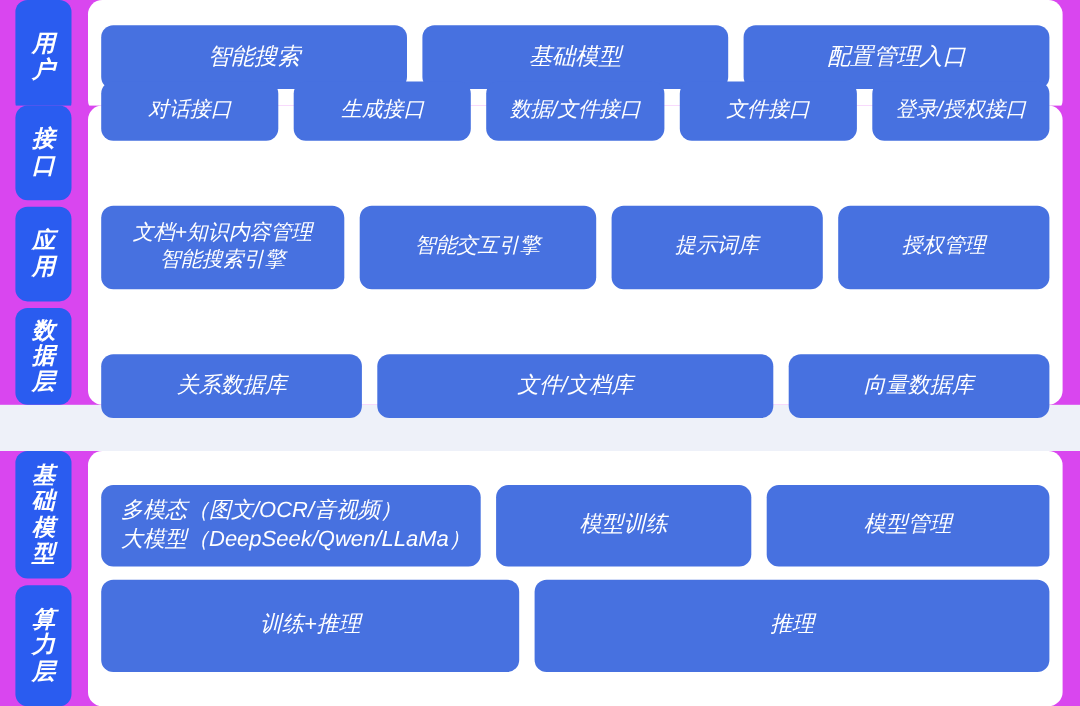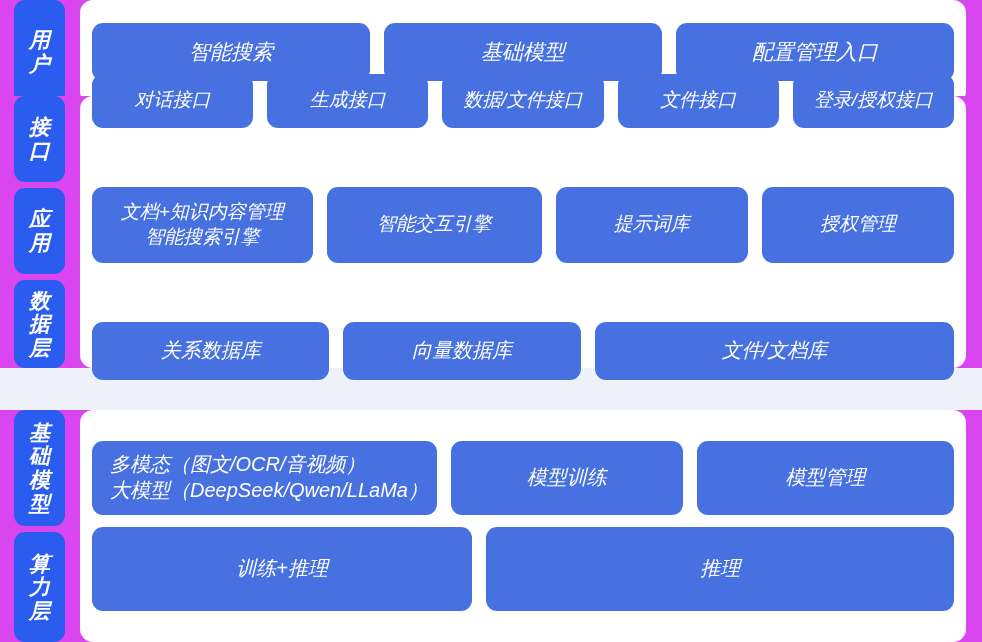--- a/index.html
+++ b/index.html
@@ -179,22 +179,22 @@
       <div class="row r-app">
         <div class="box" style="flex:1.08">文档+知识内容管理
 智能搜索引擎</div>
         <div class="box" style="flex:1.05">智能交互引擎</div>
         <div class="box" style="flex:0.93">提示词库</div>
         <div class="box" style="flex:0.93">授权管理</div>
       </div>
 
       <div class="row r-data">
         <div class="box">关系数据库</div>
+        <div class="box" style="flex:1.55">文件/文档库</div>
         <div class="box">向量数据库</div>
-        <div class="box" style="flex:1.55">文件/文档库</div>
       </div>
 
     </div>
   </div>
 
   <div class="band" id="band-infra">
     <div class="tab-col">
       <div class="tab" style="flex:0 0 116px">
         <span>基础模型</span>
       </div>

